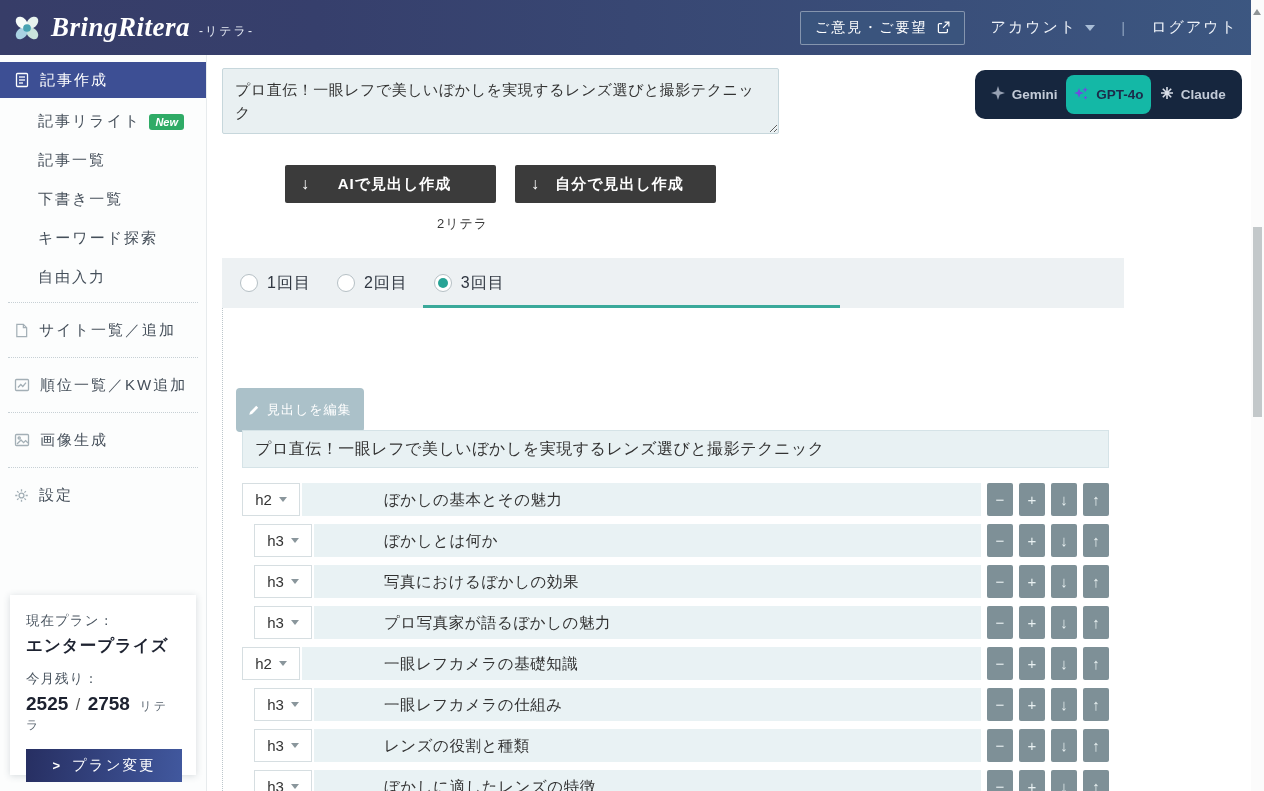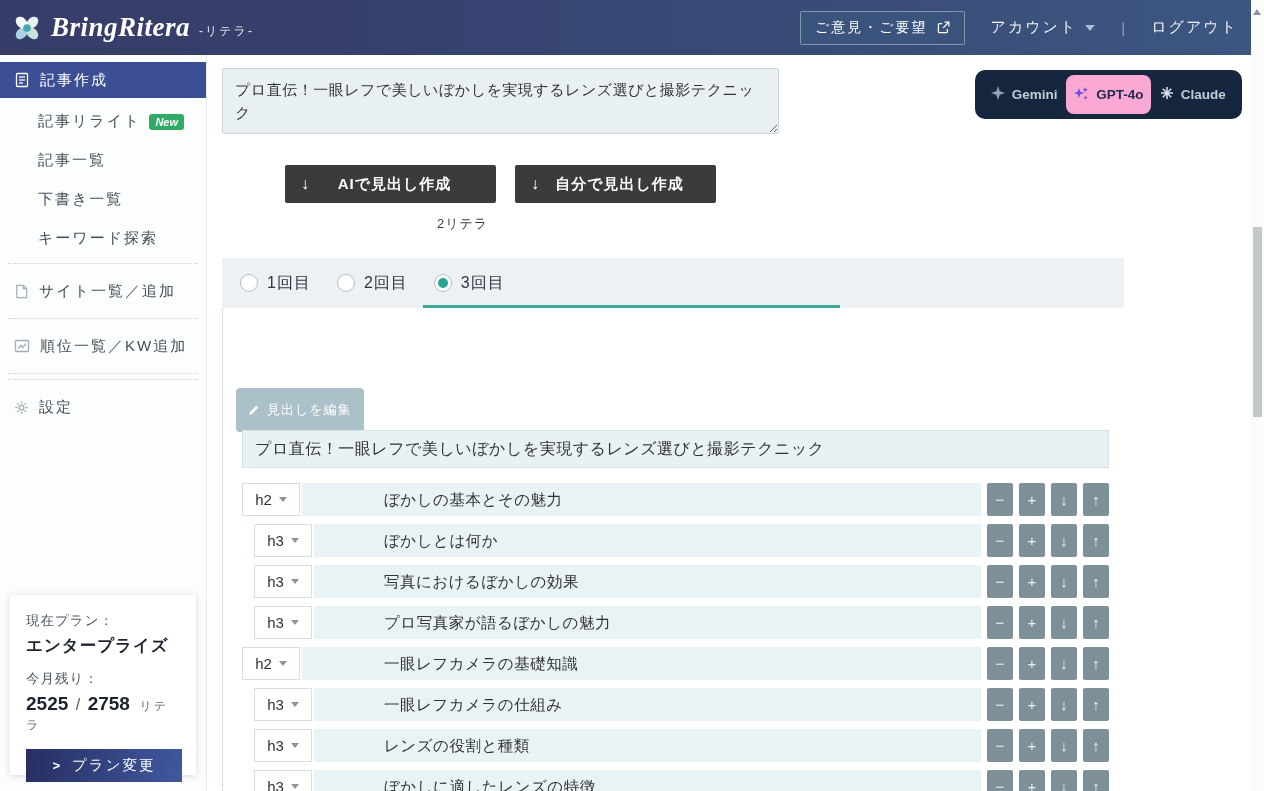--- a/index.html
+++ b/index.html
@@ -54,21 +54,21 @@
 
   
   .title-textarea { position:absolute; left:222px; top:68px; width:557px; height:66px;
     background:#e9f0f2; border:1px solid #c7d7dc; border-radius:2px; padding:9px 12px;
     font-family:inherit; font-size:15px; color:#333; line-height:1.55; letter-spacing:.5px; resize:both; overflow:hidden; }
 
   .model-selector { position:absolute; left:975px; top:70px; width:267px; height:49px; background:#16263e;
     border-radius:10px; display:flex; align-items:center; justify-content:space-between; padding:5px 7px; }
   .model-opt { display:flex; align-items:center; justify-content:center; gap:7px; height:39px; flex:1;
     border-radius:8px; cursor:pointer; font-size:13.5px; font-weight:bold; color:#c3cbd8; }
-  .model-opt.selected { background:#f9a8d4; color:#1c2b4a; }
+  .model-opt.selected { background:#14b8a6; color:#1c2b4a; }
   .model-opt svg { flex:0 0 auto; }
   .model-opt:nth-child(1) svg { fill:#97a1b3; }
   .model-opt:nth-child(2) svg { fill:#6d4de0; }
   .model-opt:nth-child(3) svg { fill:#d9dee8; }
 
   .dark-btn { position:absolute; top:165px; height:38px; background:#3b3b3b; border:none; border-radius:2px;
     color:#fff; display:flex; align-items:center; padding:0 16px; cursor:pointer; font-family:inherit; }
   .dark-btn .arrow { font-size:16px; color:#fff; }
   .dark-btn .dark-btn-label { flex:1; text-align:center; font-size:15px; font-weight:bold; letter-spacing:1px; }
   .ai-btn { left:285px; width:211px; }
@@ -183,20 +183,25 @@
         <div class="side-item">
 
     <span class="side-label">下書き一覧</span>
 
   </div>
         <div class="side-item">
 
     <span class="side-label">キーワード探索</span>
 
   </div>
+        <div class="side-item">
+
+    <span class="side-label">自由入力</span>
+
+  </div>
         <div class="side-divider"></div>
         <div class="side-item with-icon g2">
     <span class="side-icon">
             <svg width="15" height="15" viewBox="0 0 16 16" fill="none" stroke="currentColor" stroke-width="1.3">
               <path d="M3 1.5h7l3.5 3.5v9.5H3z"></path>
               <path d="M10 1.5V5h3.5"></path>
             </svg>
           </span>
     <span class="side-label">サイト一覧／追加</span>
 
@@ -206,20 +211,31 @@
     <span class="side-icon">
             <svg width="16" height="16" viewBox="0 0 16 16" fill="none" stroke="currentColor" stroke-width="1.3">
               <rect x="1.5" y="2.5" width="13" height="11" rx="1"></rect>
               <path d="M4 10.5l2.8-3 2 2 3.2-3.8"></path>
             </svg>
           </span>
     <span class="side-label">順位一覧／KW追加</span>
 
   </div>
         <div class="side-divider"></div>
+        <div class="side-item with-icon g2">
+    <span class="side-icon">
+            <svg width="16" height="16" viewBox="0 0 16 16" fill="none" stroke="currentColor" stroke-width="1.3">
+              <rect x="1.5" y="2.5" width="13" height="11" rx="1"></rect>
+              <circle cx="5.2" cy="6" r="1.1"></circle>
+              <path d="M3 12l4-4 2.6 2.6 2-2L14 11"></path>
+            </svg>
+          </span>
+    <span class="side-label">画像生成</span>
+
+  </div>
         <div class="side-divider"></div>
         <div class="side-item with-icon g2">
     <span class="side-icon">
             <svg width="15" height="15" viewBox="0 0 16 16" fill="none" stroke="currentColor" stroke-width="1.4">
               <circle cx="8" cy="8" r="2.6"></circle>
               <path d="M8 1.3v2.3M8 12.4v2.3M1.3 8h2.3M12.4 8h2.3M3.3 3.3l1.6 1.6M11.1 11.1l1.6 1.6M12.7 3.3l-1.6 1.6M4.9 11.1l-1.6 1.6"></path>
             </svg>
           </span>
     <span class="side-label">設定</span>
 

